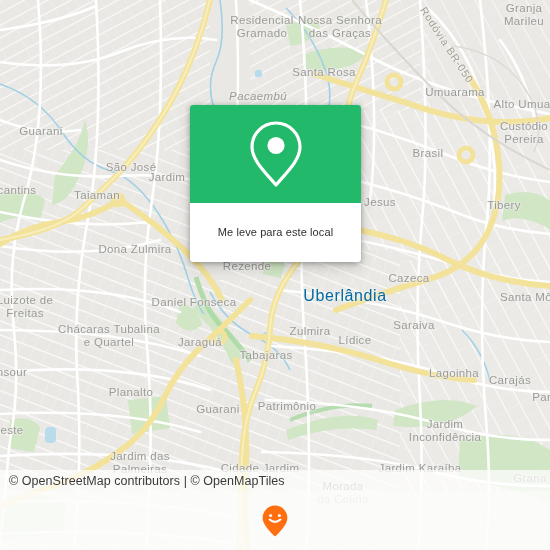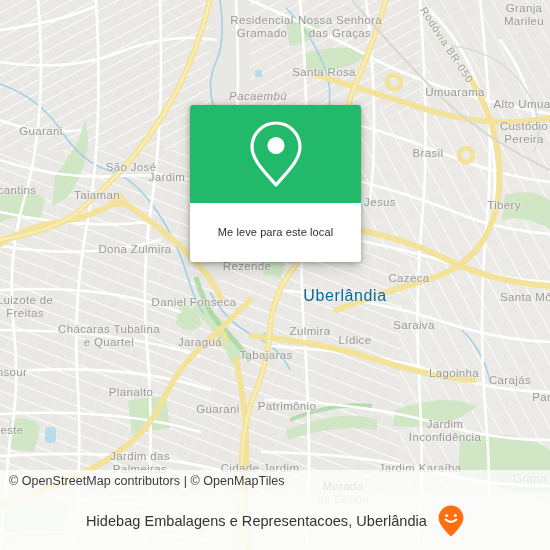--- a/index.html
+++ b/index.html
@@ -271,21 +271,20 @@
       <div id="card-text">Me leve para este local</div>
     </div>
   </div>
 
   <div id="attrib">
     <span id="attrib-text">© OpenStreetMap contributors | © OpenMapTiles</span>
   </div>
 
   <div id="footer">
     <div id="footer-inner">
-      <span id="footer-title">Hidebag Embalagens e Representacoes, Uberlândia</span>
       <span id="brand">
         <svg id="brand-pin" width="26" height="32" viewBox="0 0 26 32">
           <path d="M13 0.6 C6.1 0.6 0.6 6.1 0.6 13 C0.6 21 13 31.4 13 31.4 C13 31.4 25.4 21 25.4 13 C25.4 6.1 19.9 0.6 13 0.6 Z" fill="#ff6e0f"></path>
           <circle cx="8.6" cy="10.4" r="1.5" fill="#ffffff"></circle>
           <circle cx="17.4" cy="10.4" r="1.5" fill="#ffffff"></circle>
           <path d="M7.6 14.6 q5.4 4.6 10.8 0" fill="none" stroke="#ffffff" stroke-width="2" stroke-linecap="round"></path>
         </svg>
       </span>
     </div>
   </div>

